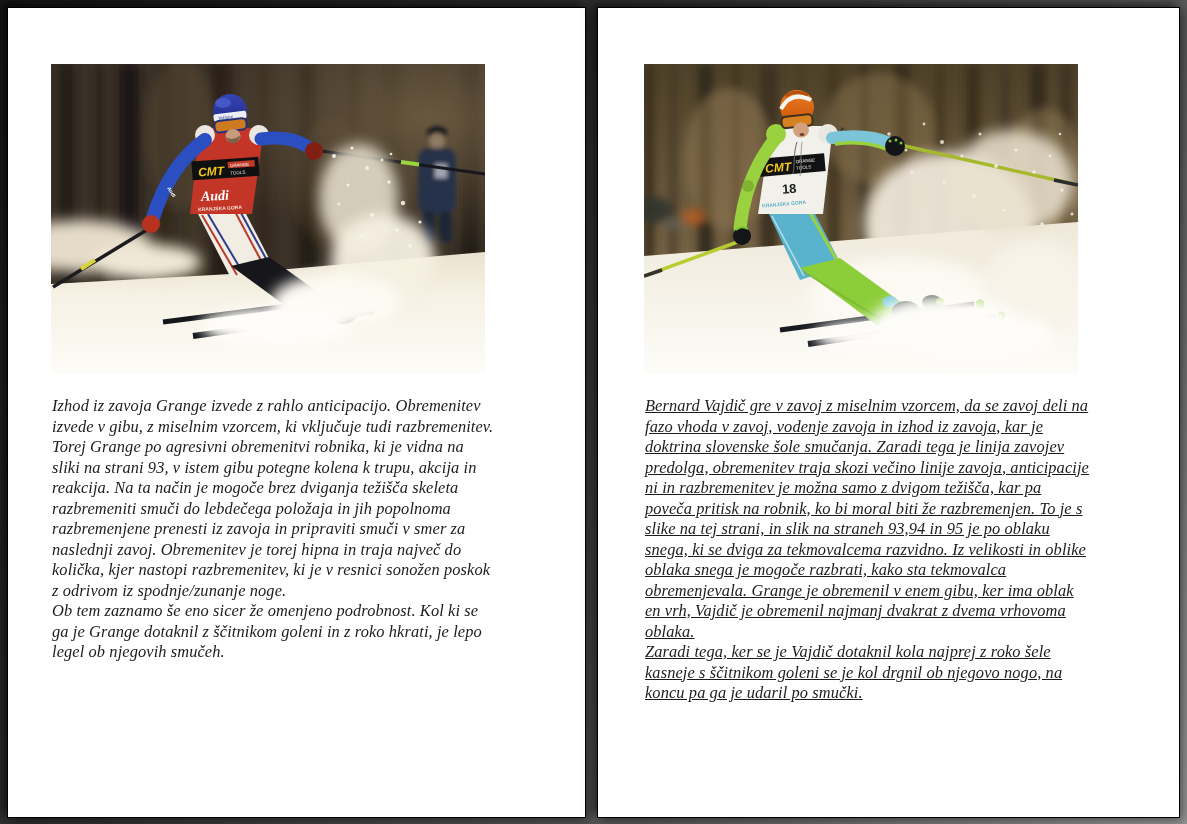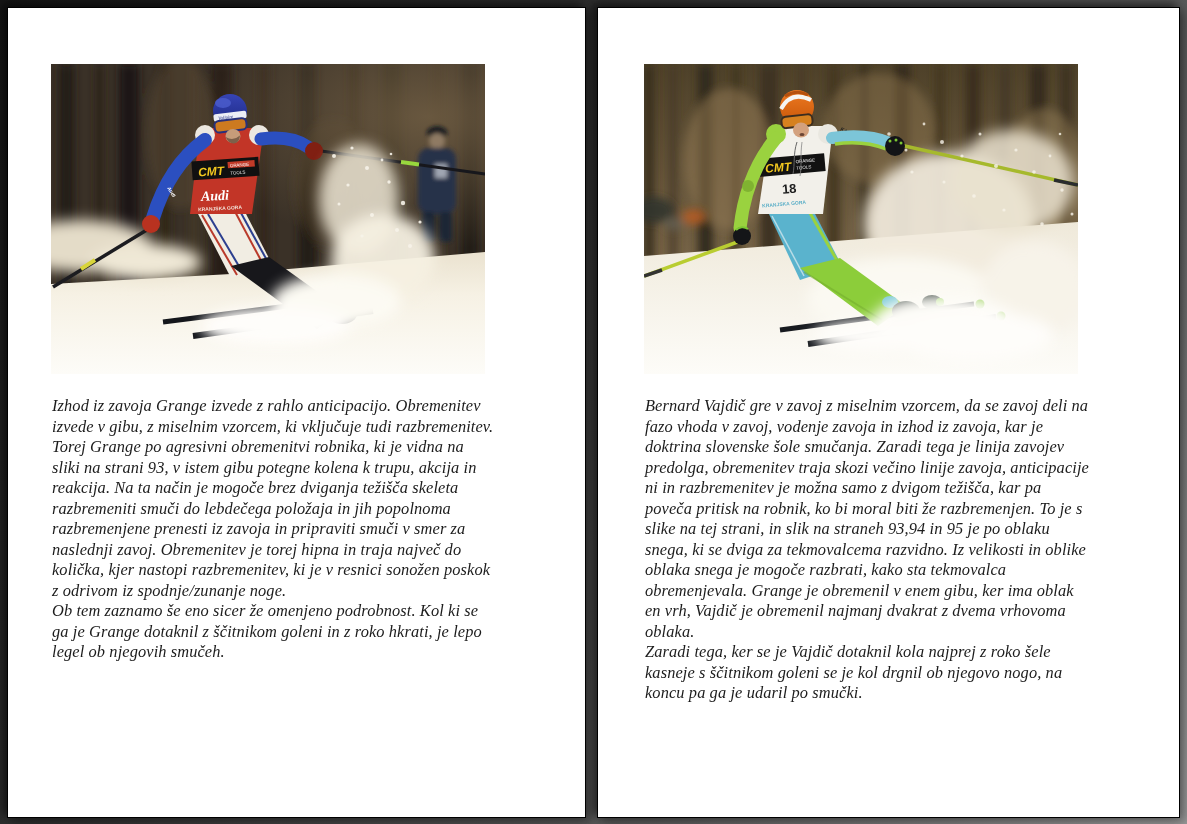--- a/index.html
+++ b/index.html
@@ -34,21 +34,21 @@
     top: 388px;
     width: 514px;
     font-style: italic;
     font-size: 16.4px;
     line-height: 20.5px;
     letter-spacing: 0.1px;
     color: #1c1c1c;
     white-space: pre-line;
   }
   .page-left  .page-text { left: 44px; }
-  .page-right .page-text { left: 47px; }
+  .page-right .page-text { left: 47px; text-decoration: underline; }
   svg text { font-family: "Liberation Sans", sans-serif; }
   svg .serif-label { font-family: "Liberation Serif", serif; }
 </style>
 </head>
 <body>
 
 <div class="viewport">
 
   <article class="page page-left">
 

